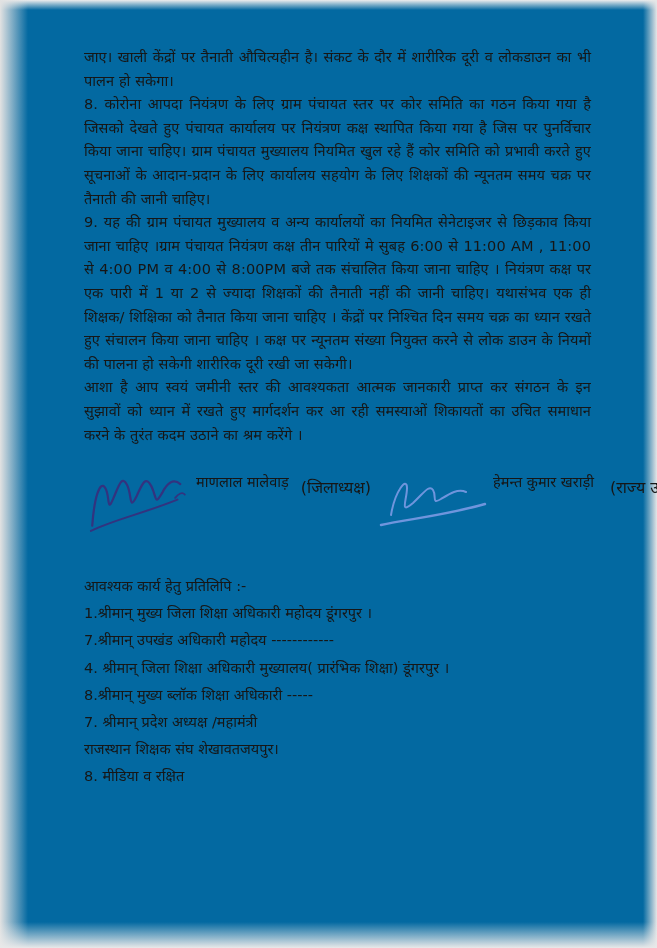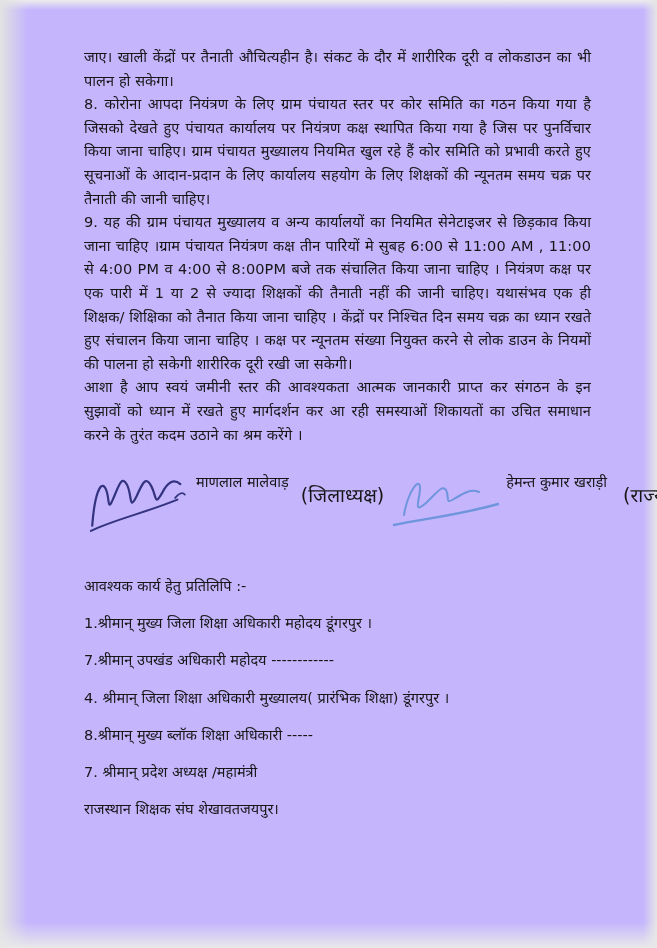--- a/index.html
+++ b/index.html
@@ -5,21 +5,21 @@
   * { margin: 0; padding: 0; box-sizing: border-box; }
   html, body { background: #f4f4f4; }
   body {
     width: 657px; height: 948px;
     font-family: "DejaVu Sans", sans-serif;
     -webkit-font-smoothing: antialiased;
   }
   .page {
     position: relative;
     width: 657px; height: 948px;
-    background: #c4b5fd;
+    background: #0369a1;
     overflow: hidden;
     color: #161616;
   }
   .edge-left  { position:absolute; left:0; top:0; bottom:0; width:28px;
                 background: linear-gradient(90deg, #e2e2e2 0%, rgba(255,255,255,0) 100%); }
   .edge-right { position:absolute; right:0; top:0; bottom:0; width:14px;
                 background: linear-gradient(270deg, #e6e6e6 0%, rgba(255,255,255,0) 100%); }
   .edge-bottom{ position:absolute; left:0; right:0; bottom:0; height:26px;
                 background: linear-gradient(0deg, #e9e9e9 0%, rgba(255,255,255,0) 100%); }
   .edge-top   { position:absolute; left:0; right:0; top:0; height:10px;
@@ -40,27 +40,27 @@
     display: flex;
     justify-content: space-between;
     align-items: flex-end;
     margin-top: 24px;
     padding-right: 4px;
   }
   .sig { display: flex; flex-direction: row; }
   .sig-ink { display: block; margin-bottom: 2px; }
   .sig-ink.tilt { transform: rotate(-8deg); transform-origin: left bottom; }
   .sig-name  { font-size: 14.5px; white-space: nowrap; }
-  .sig-title { font-size: 19px; margin-top: 11px; padding-left: 12px; white-space: nowrap; }
+  .sig-title { font-size: 16px; margin-top: 5px; padding-left: 12px; white-space: nowrap; }
   .sig.mid   .sig-title { padding-left: 16px; text-align: right; }
   .sig.right .sig-title { padding-left: 26px; text-align: right; }
 
   .copies { margin-top: 32px; }
   .copies .copy-heading { font-size: 14.5px; line-height: 27px; }
-  .copies p { font-size: 14.5px; line-height: 27.2px; margin-top: 10px; }
+  .copies p { font-size: 14.5px; line-height: 27.2px; }
 </style>
 </head>
 <body>
 
 <div class="page">
   <div class="edge-top"></div>
   <div class="edge-left"></div>
   <div class="edge-right"></div>
   <div class="edge-bottom"></div>
 
@@ -107,16 +107,17 @@
     </div>
 
     <div class="copies">
       <p class="copy-heading">आवश्यक कार्य हेतु प्रतिलिपि :-</p>
       <p>1.श्रीमान् मुख्य जिला शिक्षा अधिकारी महोदय डूंगरपुर ।</p>
       <p>7.श्रीमान् उपखंड अधिकारी महोदय ------------</p>
       <p>4. श्रीमान् जिला शिक्षा अधिकारी मुख्यालय( प्रारंभिक शिक्षा) डूंगरपुर ।</p>
       <p>8.श्रीमान् मुख्य ब्लॉक शिक्षा अधिकारी -----</p>
       <p>7. श्रीमान् प्रदेश अध्यक्ष /महामंत्री</p>
       <p>राजस्थान शिक्षक संघ शेखावतजयपुर।</p>
+      <p>8. मीडिया व रक्षित</p>
     </div>
 
   </div>
 </div>
 
 </body></html>

